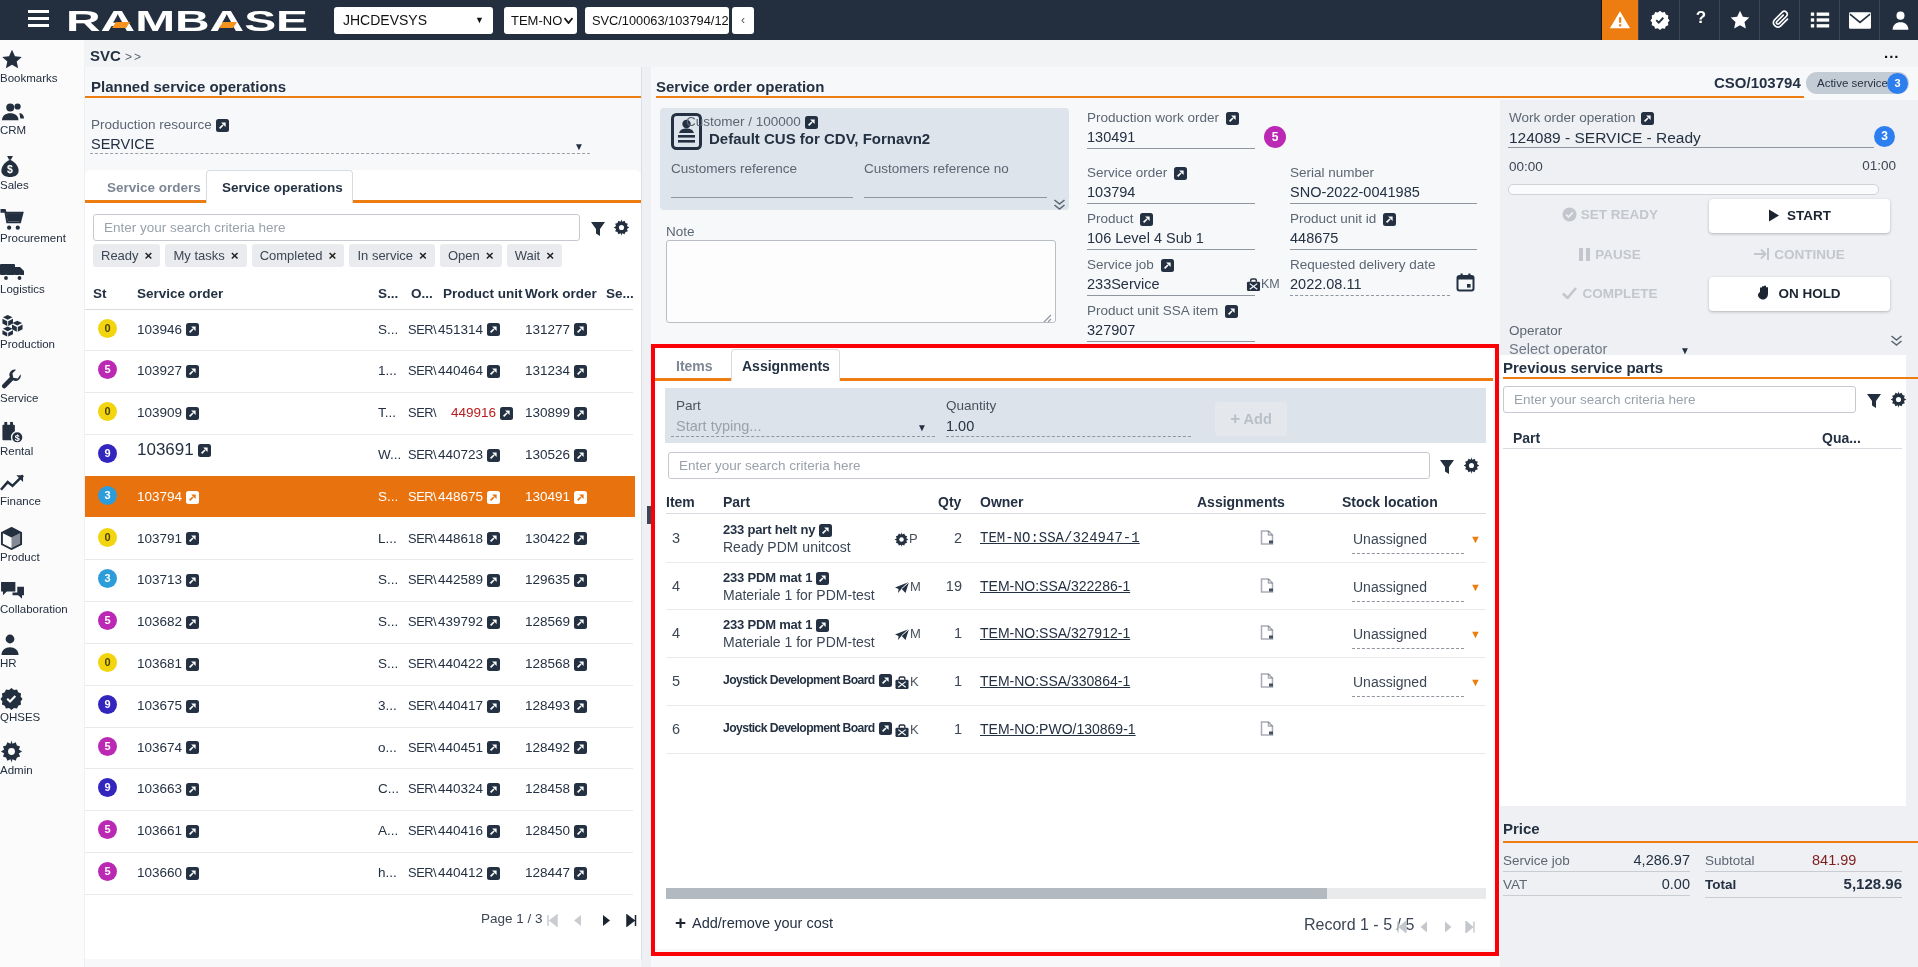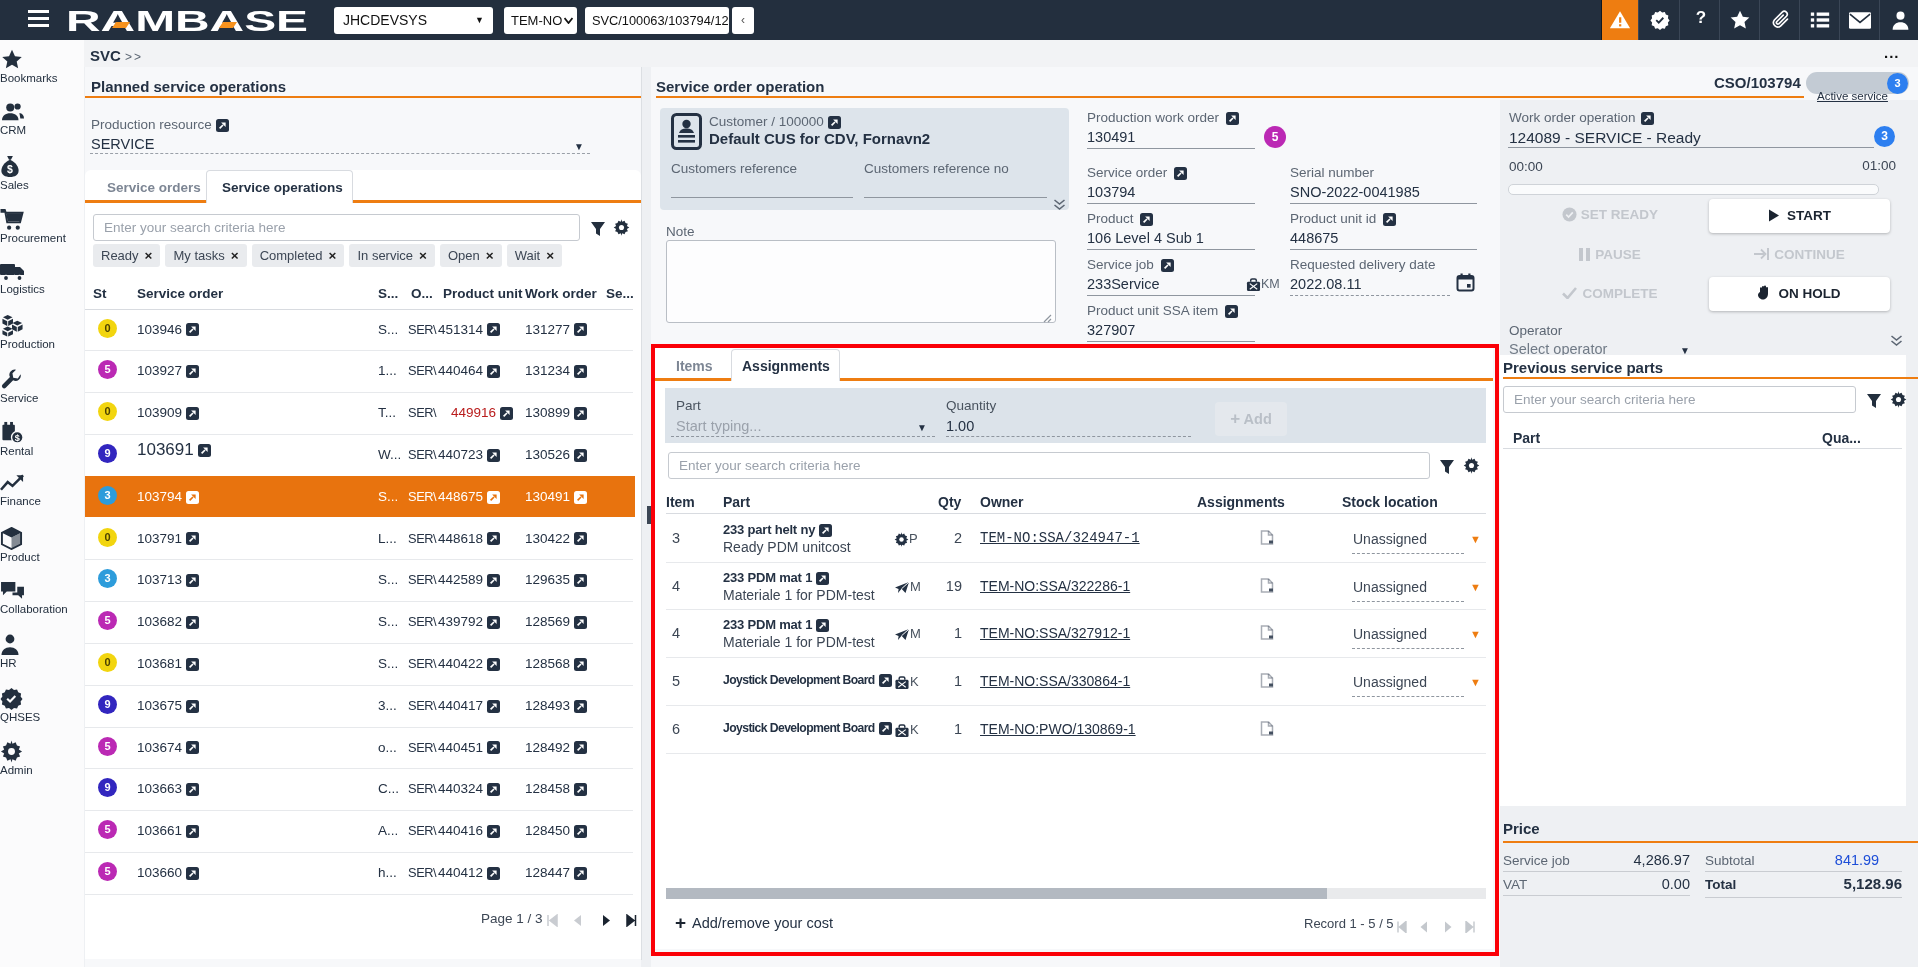--- a/index.html
+++ b/index.html
@@ -503,33 +503,33 @@
 
 <div class="abs" style="left:641px;top:67px;width:1px;height:893px;background:#dcdfe3;"></div>
 <div class="abs" style="left:647px;top:506px;width:4px;height:18px;background:#3c4654;"></div>
 
 <div class="abs" style="left:651px;top:67px;width:849px;height:900px;background:#f7f8fa;"></div>
 <div class="abs" style="left:1500px;top:67px;width:418px;height:33px;background:#f7f8fa;"></div>
 <div class="abs b" style="left:656px;top:78px;font-size:15px;">Service order operation</div>
 <div class="abs" style="left:656px;top:96px;width:1148px;height:2px;background:#ee7d11;"></div>
 <div class="abs b" style="left:1714px;top:74px;font-size:15px;">CSO/103794</div>
 <div class="abs" style="left:1806px;top:72px;width:103px;height:22px;background:#c3cbd4;border-radius:11px;"></div>
-<div class="abs" style="left:1817px;top:90px;font-size:11.5px;color:#243143;text-decoration:underline;">Active service</div>
+<div class="abs" style="left:1817px;top:77px;font-size:11.5px;color:#243143;">Active service</div>
 <div class="abs badge" style="left:1887px;top:72.5px;width:21px;height:21px;line-height:21px;background:#2d7ff0;">3</div>
 
 <div class="abs" style="left:660px;top:108px;width:409px;height:102px;background:#dde4eb;border-radius:4px;"></div>
 <div class="abs" id="cust-icon" style="left:671px;top:113px;"><svg width="31" height="37" viewBox="0 0 31 37">
       <rect x="1.5" y="1.5" width="28" height="34" rx="4" fill="none" stroke="#243143" stroke-width="3"></rect>
       <circle cx="15.5" cy="11" r="4.2" fill="#243143"></circle>
       <path d="M8 20c1-3.5 4-4.6 7.5-4.6S22 16.5 23 20z" fill="#243143"></path>
       <rect x="7" y="22" width="17" height="2.6" fill="#243143"></rect>
       <rect x="7" y="27" width="17" height="2.6" fill="#243143"></rect>
       <rect x="7" y="32" width="17" height="0" fill="#243143"></rect>
     </svg></div>
-<div class="abs lbl" style="left:709px;top:114px;">Customer / 100000 <svg width="13" height="13" viewBox="0 0 13 13">
+<div class="abs lbl" style="left:686px;top:114px;">Customer / 100000 <svg width="13" height="13" viewBox="0 0 13 13">
       <rect width="13" height="13" rx="2.5" fill="#243143"></rect>
       <path d="M3.6 9.4L7 6" stroke="#fff" stroke-width="1.7" fill="none"></path>
       <path d="M5.1 3.4h4.5v4.5z" fill="#fff"></path>
     </svg></div>
 <div class="abs b" style="left:709px;top:130px;font-size:15px;">Default CUS for CDV, Fornavn2</div>
 <div class="abs lbl" style="left:671px;top:161px;">Customers reference</div>
 <div class="abs lbl" style="left:864px;top:161px;">Customers reference no</div>
 <div class="abs" style="left:671px;top:197px;width:182px;border-bottom:1px solid #8f969f;"></div>
 <div class="abs" style="left:864px;top:197px;width:183px;border-bottom:1px solid #8f969f;"></div>
 <div class="abs" id="card-chev" style="left:1053px;top:196px;"><svg width="13" height="12" viewBox="0 0 13 12">
@@ -746,21 +746,21 @@
   <div class="abs" style="left:605px;top:372px;"><svg width="14" height="15" viewBox="0 0 14 15">
         <path d="M1.5 1h7l4 4v9h-11z" fill="none" stroke="#44506077" stroke-width="1.5"></path>
         <path d="M8.5 1v4h4" fill="none" stroke="#44506077" stroke-width="1.5"></path>
         <path d="M9 10.5h4v3H9z" fill="#445060"></path>
       </svg></div>
   <div class="abs" style="left:11px;top:404.5px;width:820px;border-bottom:1px solid #e7e9ec;"></div>
   <div class="abs" style="left:11px;top:540px;width:820px;height:11px;background:#e9eaec;"></div>
   <div class="abs" style="left:11px;top:540px;width:661px;height:11px;background:#b3b9c1;"></div>
   <div class="abs b" style="left:20px;top:564px;font-size:19px;color:#1b2430;">+</div>
   <div class="abs" style="left:37px;top:567px;font-size:14.5px;color:#243143;">Add/remove your cost</div>
-  <div class="abs" style="left:649px;top:568px;font-size:13px;color:#3c4654;">Record 1 - 5 / 5</div>
+  <div class="abs" style="left:649px;top:568px;font-size:16px;color:#3c4654;">Record 1 - 5 / 5</div>
   <div class="abs" style="left:742px;top:570px;"><svg width="78" height="12" viewBox="0 0 78 12">
 <path d="M1 .5v11M9 .5L2.5 6 9 11.5z" fill="#c4c8cd" stroke="#c4c8cd" stroke-width="1.4"></path>
 <path d="M30 .5L23.5 6 30 11.5z" fill="#c4c8cd"></path>
 <path d="M48 .5L54.5 6 48 11.5z" fill="#c4c8cd"></path>
 <path d="M69 .5L75.5 6 69 11.5zM77 .5v11" fill="#c4c8cd" stroke="#c4c8cd" stroke-width="1.4"></path>
 </svg></div>
 </div>
 
 <div class="abs" style="left:651px;top:344px;width:848px;height:612px;border:4px solid #fb0007;"></div>
 
@@ -820,21 +820,21 @@
   <div class="abs b" style="left:13px;top:330px;font-size:14px;">Part</div>
   <div class="abs b" style="left:322px;top:330px;font-size:14px;">Qua...</div>
   <div class="abs" style="left:3px;top:348px;width:399px;border-bottom:1px solid #d8dbe0;"></div>
 
   <div class="abs b" style="left:3px;top:720px;font-size:15px;">Price</div>
   <div class="abs" style="left:3px;top:741px;width:415px;height:2px;background:#ee7d11;"></div>
   <div class="abs lbl" style="left:3px;top:753px;">Service job</div>
   <div class="abs" style="left:100px;top:752px;width:90px;text-align:right;font-size:14.5px;color:#243143;">4,286.97</div>
   <div class="abs" style="left:3px;top:771px;width:187px;border-bottom:1px solid #c9ccd1;"></div>
   <div class="abs lbl" style="left:205px;top:753px;">Subtotal</div>
-  <div class="abs" style="left:312px;top:752px;width:90px;text-align:center;font-size:14.5px;color:#1d4ed8;">841.99</div>
+  <div class="abs" style="left:312px;top:752px;width:90px;text-align:left;font-size:14.5px;color:#7f1d1d;">841.99</div>
   <div class="abs" style="left:205px;top:771px;width:197px;border-bottom:1px solid #c9ccd1;"></div>
   <div class="abs lbl" style="left:3px;top:777px;">VAT</div>
   <div class="abs" style="left:100px;top:776px;width:90px;text-align:right;font-size:14.5px;color:#243143;">0.00</div>
   <div class="abs" style="left:3px;top:795px;width:187px;border-bottom:1px solid #c9ccd1;"></div>
   <div class="abs b" style="left:205px;top:777px;font-size:13.5px;color:#243143;">Total</div>
   <div class="abs b" style="left:302px;top:775px;width:100px;text-align:right;font-size:15px;color:#243143;">5,128.96</div>
   <div class="abs" style="left:205px;top:797px;width:197px;border-bottom:1px solid #c9ccd1;"></div>
 </div>
 
 </body></html>

